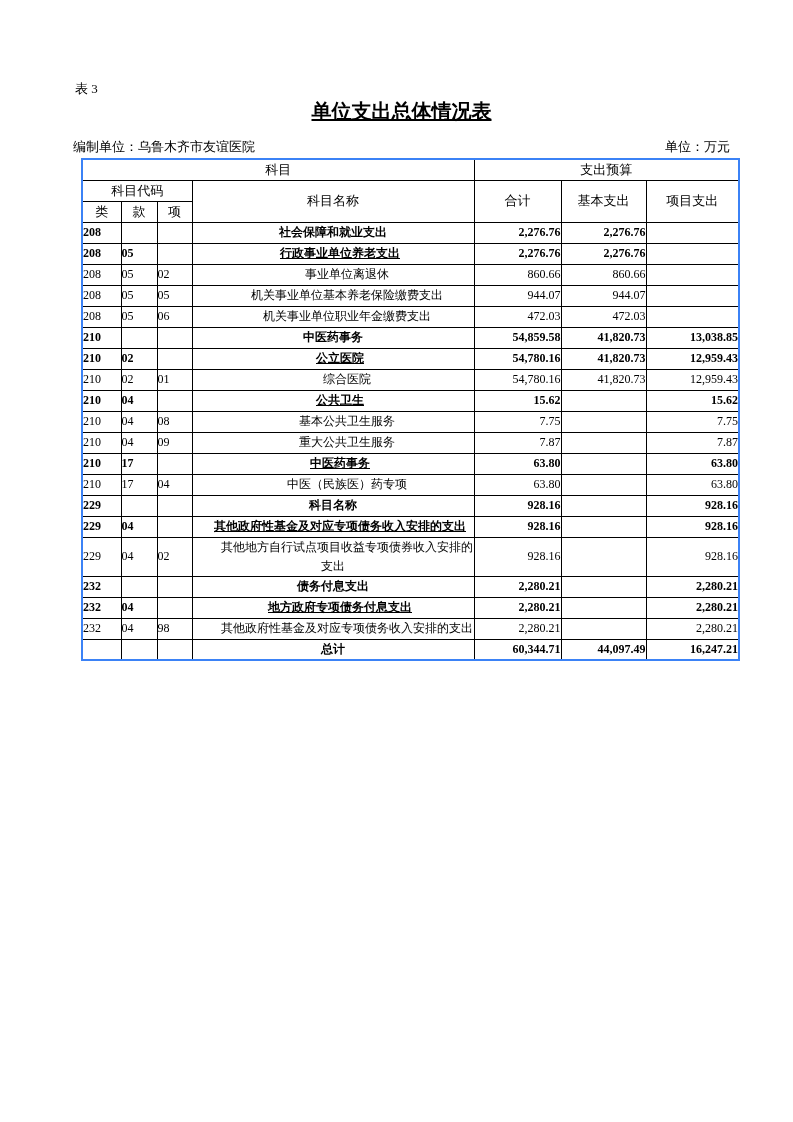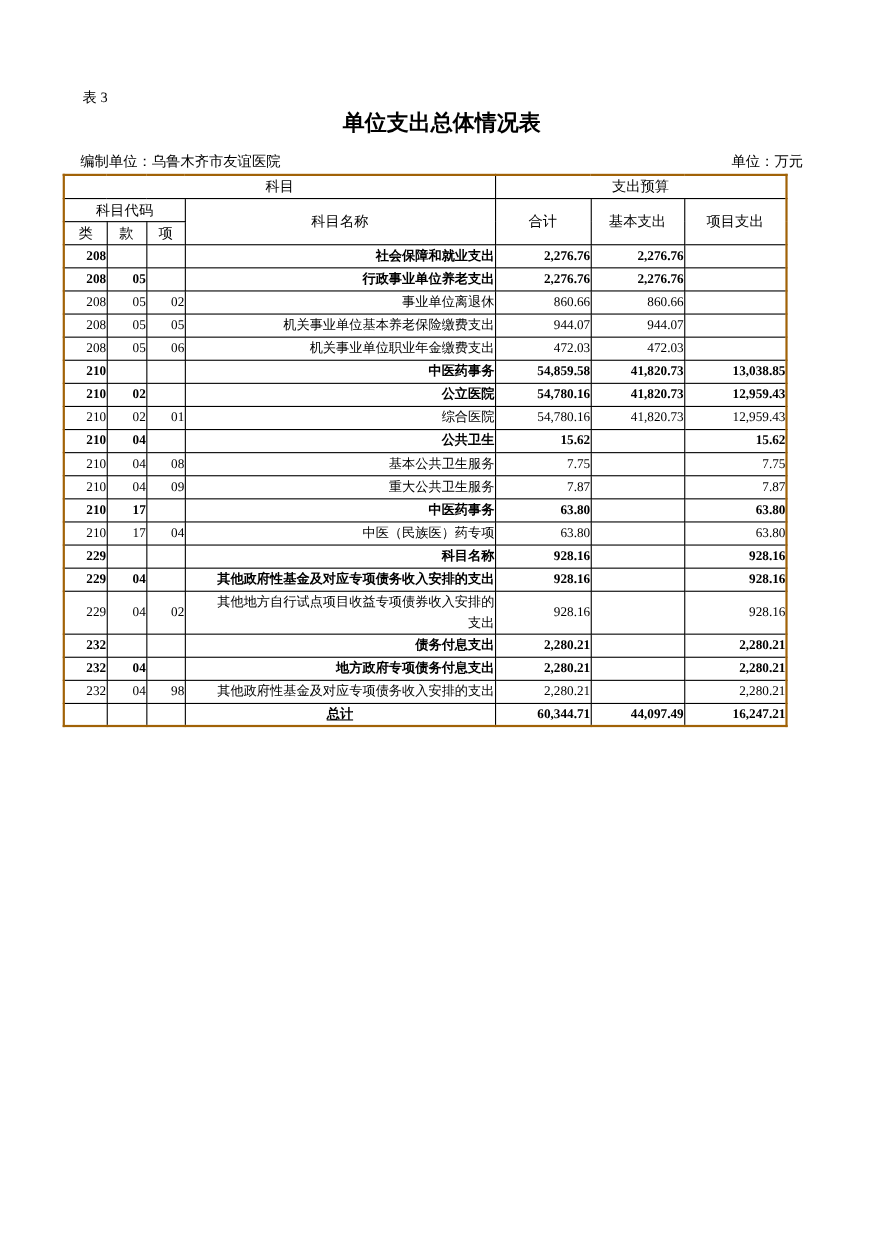--- a/index.html
+++ b/index.html
@@ -22,63 +22,64 @@
   .doc-title {
     position: absolute;
     left: 73px;
     top: 98px;
     width: 657px;
     margin: 0;
     text-align: center;
     font-size: 20px;
     font-weight: bold;
     font-family: "Liberation Sans", "DejaVu Sans", sans-serif;
+    text-decoration: underline;
   }
   .meta-row {
     position: absolute;
     left: 73px;
     top: 138px;
     width: 657px;
     display: flex;
     justify-content: space-between;
     font-size: 13px;
   }
   table.budget {
     position: absolute;
-    left: 57px;
+    left: 81px;
     top: 158px;
     width: 657px;
     border-collapse: collapse;
     table-layout: fixed;
-    border: 2px solid #a16207;
+    border: 2px solid #3b82f6;
   }
   table.budget th, table.budget td {
     border: 1px solid #000;
     padding: 0;
     font-size: 12px;
     font-weight: normal;
     overflow: hidden;
   }
   table.budget thead th {
     text-align: center;
     height: 21px;
     font-size: 13px;
   }
   table.budget td { height: 21px; }
   tr.tall td { height: 39px; }
-  td.code-cell { text-align: right; }
+  td.code-cell { text-align: left; }
   td.name-cell {
-    text-align: right;
+    text-align: center;
     padding-left: 2px;
     padding-right: 2px;
     line-height: 1.55;
   }
-  td.name-cell.lvl2 { text-indent: 14px; }
+  td.name-cell.lvl2 { text-indent: 14px; text-decoration: underline; }
   td.name-cell.lvl3 { text-indent: 28px; }
-  td.name-cell.total-name { text-align: center; text-indent: 0; text-decoration: underline; }
+  td.name-cell.total-name { text-align: center; text-indent: 0; }
   td.num-cell { text-align: right; padding-right: 5px; }
   tr.bold td { font-weight: bold; }
   .page-number {
     position: absolute;
     left: 0;
     top: 1026px;
     width: 100%;
     text-align: center;
     font-size: 12px;
   }

